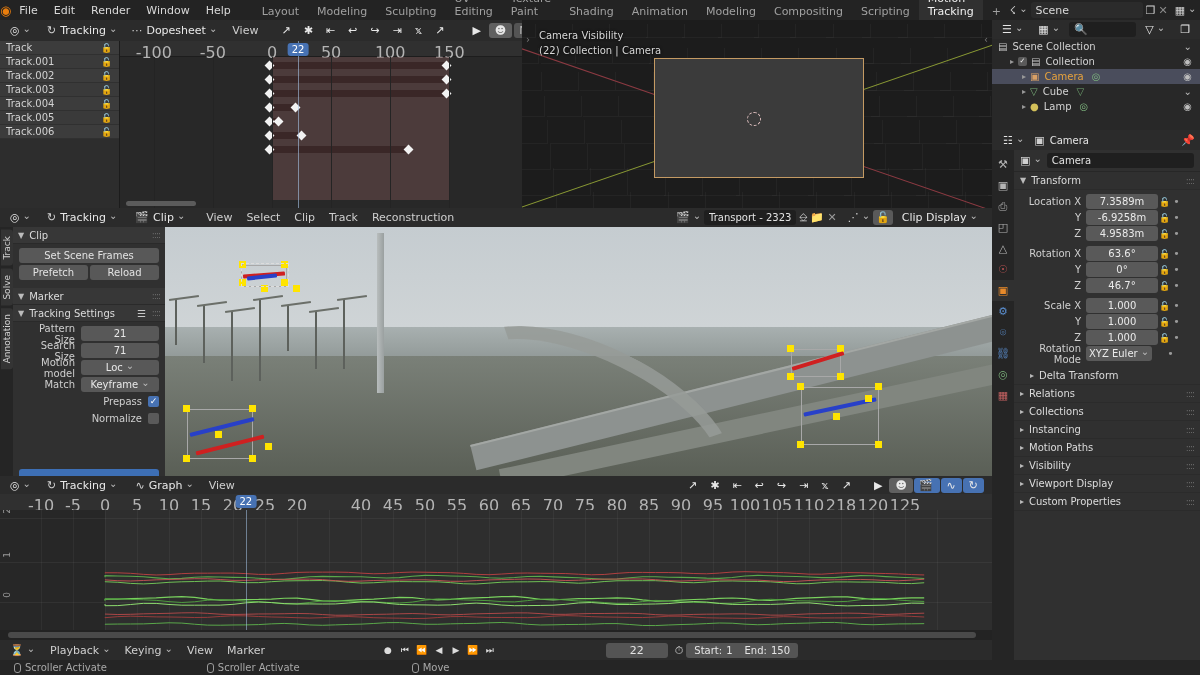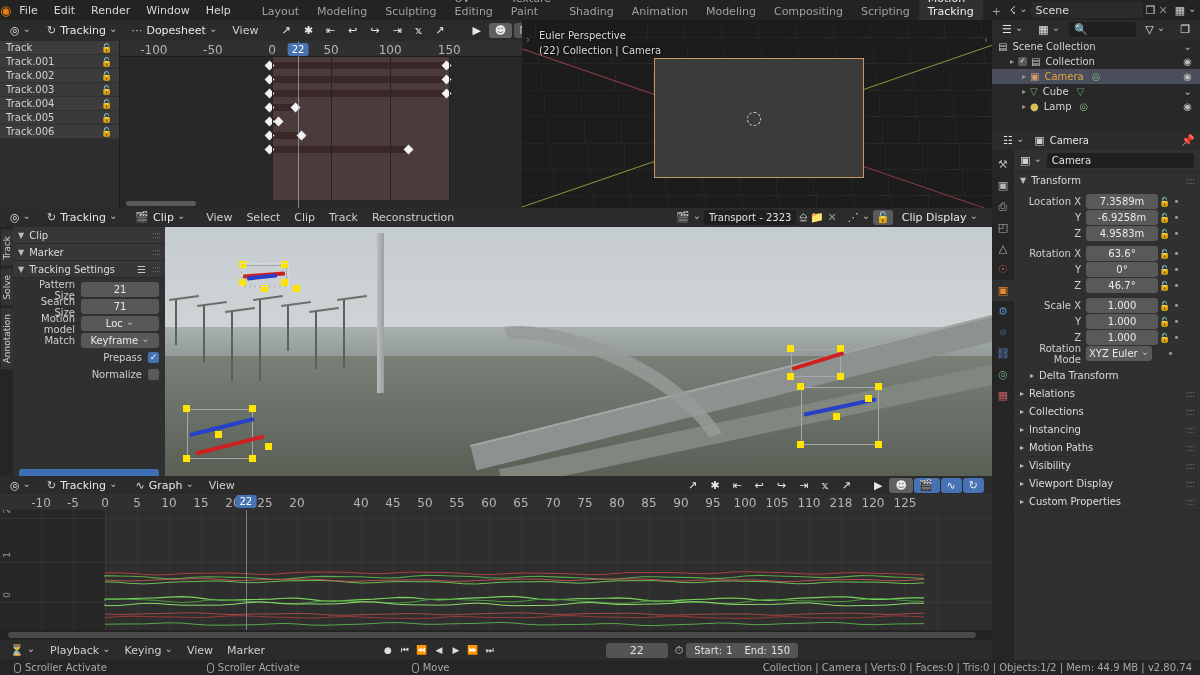--- a/index.html
+++ b/index.html
@@ -38,21 +38,21 @@
   #dope-hdr { height: 21px; background: #2b2b2b; display: flex; align-items: center; gap: 2px; padding: 0 4px; }
   #dope-names { position: absolute; left: 0; top: 21px; width: 120px; bottom: 0; background: #2d2d2d;
                 border-right: 1px solid #1c1c1c; }
   .trk-row { height: 14px; background: #3c3c3c; border-bottom: 1px solid #303030;
              display: flex; align-items: center; padding: 0 6px; color: #d2d2d2; font-size: 10px; }
   .trk-row:nth-child(even) { background: #3a3a3a; }
   .trk-lock { margin-left: auto; color: #b8b8b8; font-size: 9px; }
   #dope-canvas { position: absolute; left: 120px; top: 21px; right: 0; bottom: 0; background: #282828; }
   #dope-ruler { position: absolute; left: 0; top: 0; right: 0; height: 16px; background: #303030;
                 border-bottom: 1px solid #1d1d1d; }
-  .rtick { position: absolute; top: 2px; transform: translateX(-50%); color: #b4b4b4; font-size: 12px; text-align: right; }
+  .rtick { position: absolute; top: 2px; transform: translateX(-50%); color: #b4b4b4; font-size: 16px; text-align: right; }
   .vline { position: absolute; top: 16px; bottom: 0; width: 1px; background: #242424; }
   #dope-region { position: absolute; background: #6a4a4a; opacity: .55; }
   .kfbar { position: absolute; height: 7px; background: #3a2727; }
   .kf { position: absolute; width: 7px; height: 7px; background: #f2f2f2;
         transform: rotate(45deg) translate(-50%,0); transform-origin: left top; }
   #dope-play { position: absolute; top: 0; bottom: 0; width: 1px; background: #a6c4e8; opacity: .6; }
   .cur-badge { position: absolute; background: #4772b3; color: #fff; border-radius: 3px;
                font-size: 10px; padding: 0 4px; line-height: 13px; transform: translateX(-50%); }
   #dope-scroll { position: absolute; left: 126px; bottom: 2px; width: 70px; height: 5px;
                  background: #5b5b5b; border-radius: 3px; }
@@ -420,21 +420,21 @@
         <div class="grid-cell" style="left: 463px; top: 124px; width: 49.6px; height: 26px;"></div>
         <div class="grid-cell" style="left: 466px; top: 148px; width: 49.6px; height: 28.4px;"></div>
         <div class="grid-cell" style="left: 469px; top: 172px; width: 49.6px; height: 30.8px;"></div>
       </div>
     <div class="axline" id="ax-red" style="left: -30px; top: 18px; width: 620px; background: rgb(140, 58, 66); transform: rotate(19deg);"></div>
     <div class="axline" id="ax-green" style="left: -10px; top: 190px; width: 620px; background: rgb(138, 154, 52); transform: rotate(-19deg);"></div>
     <div id="vp-frame">
       <div id="vp-origin" style="left:92px; top:53px"></div>
     </div>
     <div id="vp-text">
-      <div>Euler Perspective</div>
+      <div>Camera Visibility</div>
       <div>(22) Collection | Camera</div>
     </div>
     <div class="vp-arrow" style="left:4px; top:14px">›</div>
     <div class="vp-arrow" style="right:4px; top:14px">‹</div>
   </div>
 
   <div id="clip">
     <div id="clip-hdr">
       <div class="btn flat chev">◎</div>
       <div class="btn flat chev" style="margin-left:2px">
@@ -471,20 +471,27 @@
         <div class="vtab">Solve</div>
         <div class="vtab">Annotation</div>
       </div>
 
     <div id="clip-side">
 
       <div class="pnl-hdr">
         <span class="tri">▼</span>
         <span>Clip</span>
         <span class="grip">::::</span>
+      </div>
+      <div class="pnl-body">
+        <div class="op-btn">Set Scene Frames</div>
+        <div class="row2">
+          <div class="op-btn">Prefetch</div>
+          <div class="op-btn">Reload</div>
+        </div>
       </div>
 
       <div class="pnl-hdr">
         <span class="tri">▼</span>
         <span>Marker</span>
         <span class="grip">::::</span>
       </div>
 
       <div class="pnl-hdr">
         <span class="tri">▼</span>
@@ -924,16 +931,15 @@
         </div>
         <div class="st-item" style="margin-left: 100px;">
           <span class="mouse-ico"></span>
           <span>Scroller Activate</span>
         </div>
         <div class="st-item" style="margin-left: 112px;">
           <span class="mouse-ico"></span>
           <span>Move</span>
         </div>
       </div>
-    <div id="st-right">Collection | Camera | Verts:0 | Faces:0 | Tris:0 | Objects:1/2 | Mem: 44.9 MB | v2.80.74</div>
   </div>
 
 </div>
 
 </body></html>

